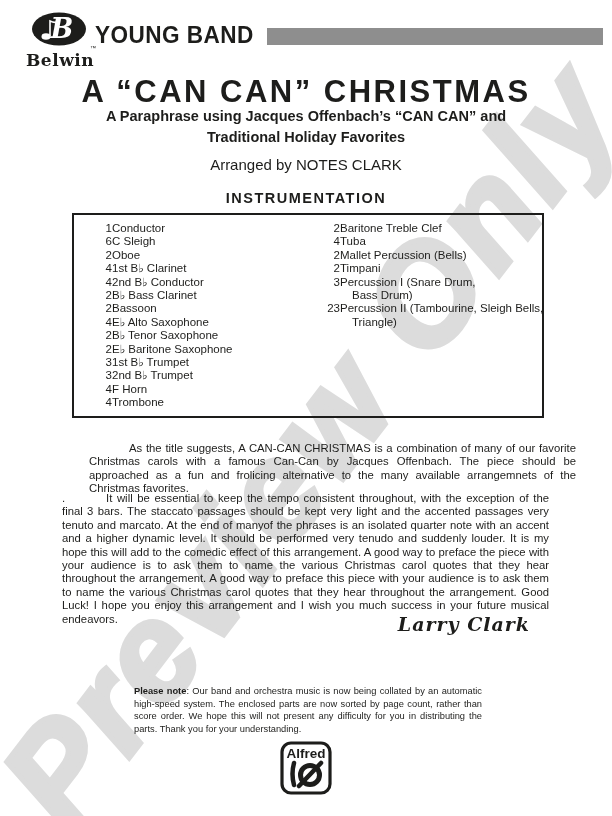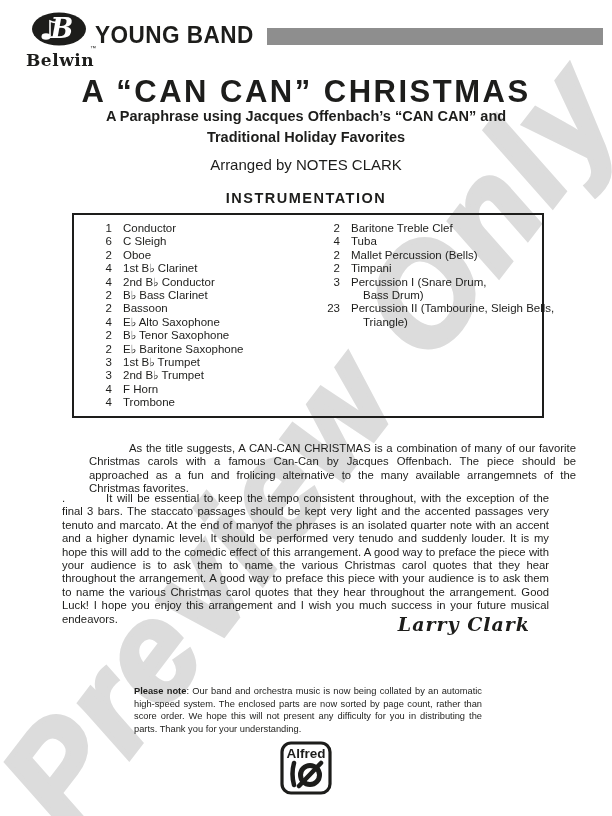--- a/index.html
+++ b/index.html
@@ -45,21 +45,21 @@
   .inst-heading { top:190px; font-size:14.5px; font-weight:bold; letter-spacing:1.5px; }
   .inst-box {
     position:absolute; left:72px; top:213px; width:472px; height:205px;
     border:2px solid #1d1d1b; box-sizing:border-box;
   }
   .inst-col { position:absolute; top:7px; }
   .inst-col-left  { left:14px; }
   .inst-col-right { left:242px; }
   .inst-row { display:flex; font-size:11.5px; line-height:13.4px; }
   .inst-qty { flex:none; width:24px; text-align:right; }
-  .inst-name { margin-left:11px; white-space:nowrap; }
+  .inst-name { white-space:nowrap; }
   .inst-name .cont { padding-left:12px; }
 
   
   .notes-heading { top:424px; font-size:15.5px; font-weight:bold; letter-spacing:0.5px; }
   .para {
     position:absolute; left:62px; width:487px; text-align:justify;
     font-size:11.3px; line-height:13.4px;
   }
   .para-1 { top:442px; text-indent:40px;margin-left:27px; }
   .para-2 { top:492px; }

